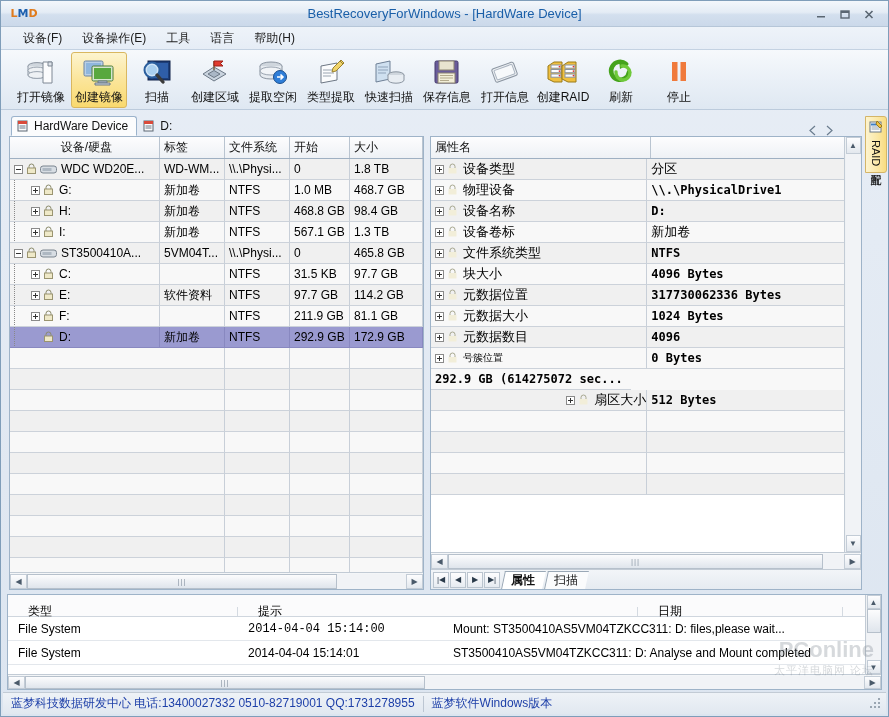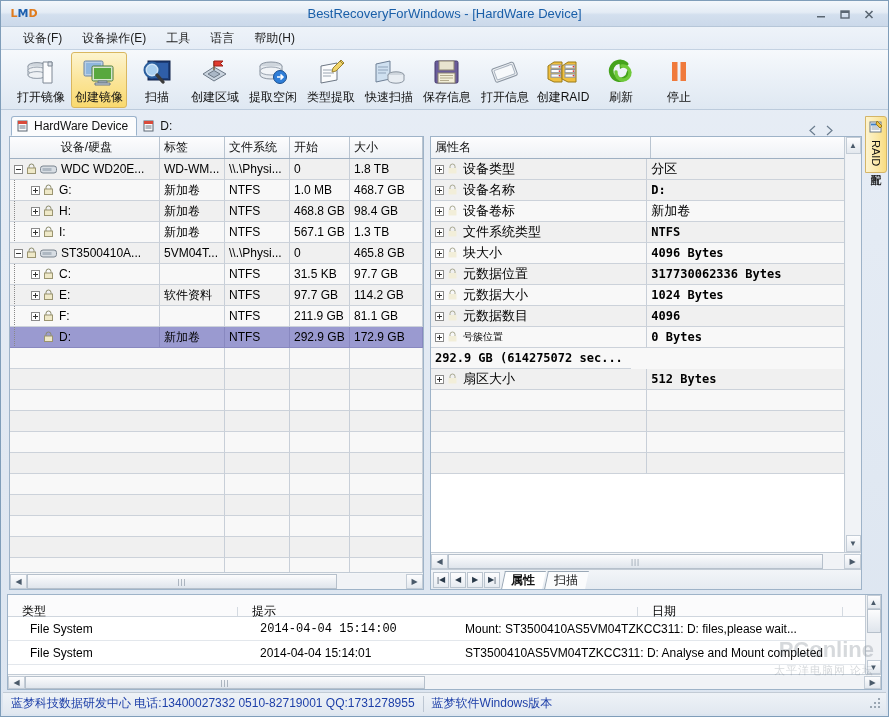--- a/index.html
+++ b/index.html
@@ -248,23 +248,23 @@
   }
   .output-header {
     height: 20px; flex:0 0 20px; display:flex; align-items:center;
     background: linear-gradient(to bottom,#eef2f7,#e2e9f1);
     border-bottom: 1px solid #c2cbd5; padding: 0 6px;
     font-size: 12px; color:#222;
   }
   .pin { margin-left:auto; color:#4a5a6a; font-size:11px; }
   .output-grid { flex:1 1 auto; display:flex; flex-direction:column; min-height:0; }
   .out-head { display:flex; height:22px; flex:0 0 22px; background:#fbfbfc; border-bottom:1px solid #cfd6de;}
-  .out-head .cell { border-right:1px solid #d4dae1; font-size:12px; display:flex; align-items:center; padding-left:14px;margin-top:12px;}
+  .out-head .cell { border-right:1px solid #d4dae1; font-size:12px; display:flex; align-items:center; padding-left:20px;margin-top:12px;}
   .out-row { display:flex; height:24px; border-bottom:1px solid #e3e7ec;}
-  .out-row .cell { font-size:12px; display:flex; align-items:center; padding-left:22px; overflow:hidden; white-space:nowrap;}
+  .out-row .cell { font-size:12px; display:flex; align-items:center; padding-left:10px; overflow:hidden; white-space:nowrap;}
 
   
   .statusbar {
     height: 22px; flex: 0 0 22px; margin: 2px 2px 2px 2px;
     background: linear-gradient(to bottom,#eef2f7,#e1e8f0);
     border-top: 1px solid #c2cbd5;
     display: flex; align-items: center;
   }
   .status-cell { font-size: 12px; color: #1d3fa8; padding: 0 8px; }
   .status-sep { width:1px; height:16px; background:#bcc6d2; }
@@ -797,20 +797,33 @@
                         <span class="expander plus"></span>
                         <span class="lockico"><svg width="11" height="12" viewBox="0 0 11 12">
                             <path d="M3 5 v-1.5 a2.5 2.5 0 0 1 5 0 V5" fill="none" stroke="#a8a890" stroke-width="1"></path>
                             <rect x="1.5" y="5" width="8" height="5.5" fill="#f2eed9" stroke="#aba municipal"></rect>
                           </svg></span>
                         <span style="margin-left: 2px; font-size: 13px;">设备类型</span>
                       </div>
                     </div>
                     <div class="cell" style="width: 200px; border-right: none; font-size: 13px;">分区</div>
                   </div>
+                  <div class="row white">
+                    <div class="cell" style="width: 220px;">
+                      <div class="treecell">
+                        <span class="expander plus"></span>
+                        <span class="lockico"><svg width="11" height="12" viewBox="0 0 11 12">
+                            <path d="M3 5 v-1.5 a2.5 2.5 0 0 1 5 0 V5" fill="none" stroke="#a8a890" stroke-width="1"></path>
+                            <rect x="1.5" y="5" width="8" height="5.5" fill="#f2eed9" stroke="#aba municipal"></rect>
+                          </svg></span>
+                        <span style="margin-left: 2px; font-size: 13px;">物理设备</span>
+                      </div>
+                    </div>
+                    <div class="cell mono" style="width: 200px; border-right: none;">\\.\PhysicalDrive1</div>
+                  </div>
                   <div class="row alt">
                     <div class="cell" style="width: 220px;">
                       <div class="treecell">
                         <span class="expander plus"></span>
                         <span class="lockico"><svg width="11" height="12" viewBox="0 0 11 12">
                             <path d="M3 5 v-1.5 a2.5 2.5 0 0 1 5 0 V5" fill="none" stroke="#a8a890" stroke-width="1"></path>
                             <rect x="1.5" y="5" width="8" height="5.5" fill="#f2eed9" stroke="#aba municipal"></rect>
                           </svg></span>
                         <span style="margin-left: 2px; font-size: 13px;">设备名称</span>
                       </div>
@@ -905,21 +918,21 @@
                           </svg></span>
                         <span style="margin-left: 2px; font-size: 10px;">号簇位置</span>
                       </div>
                     </div>
                     <div class="cell mono" style="width: 200px; border-right: none;">0 Bytes</div>
                   </div>
                   <div class="row white">
                     <div class="cell mono" style="width: 200px; border-right: none;">292.9 GB (614275072 sec...</div>
                   </div>
                   <div class="row alt">
-                    <div class="cell" style="width: 220px;">
+                    <div class="cell" style="width: 220px; justify-content: flex-end;">
                       <div class="treecell">
                         <span class="expander plus"></span>
                         <span class="lockico"><svg width="11" height="12" viewBox="0 0 11 12">
                             <path d="M3 5 v-1.5 a2.5 2.5 0 0 1 5 0 V5" fill="none" stroke="#a8a890" stroke-width="1"></path>
                             <rect x="1.5" y="5" width="8" height="5.5" fill="#f2eed9" stroke="#aba municipal"></rect>
                           </svg></span>
                         <span style="margin-left: 2px; font-size: 13px;">扇区大小</span>
                       </div>
                     </div>
                     <div class="cell mono" style="width: 200px; border-right: none;">512 Bytes</div>

